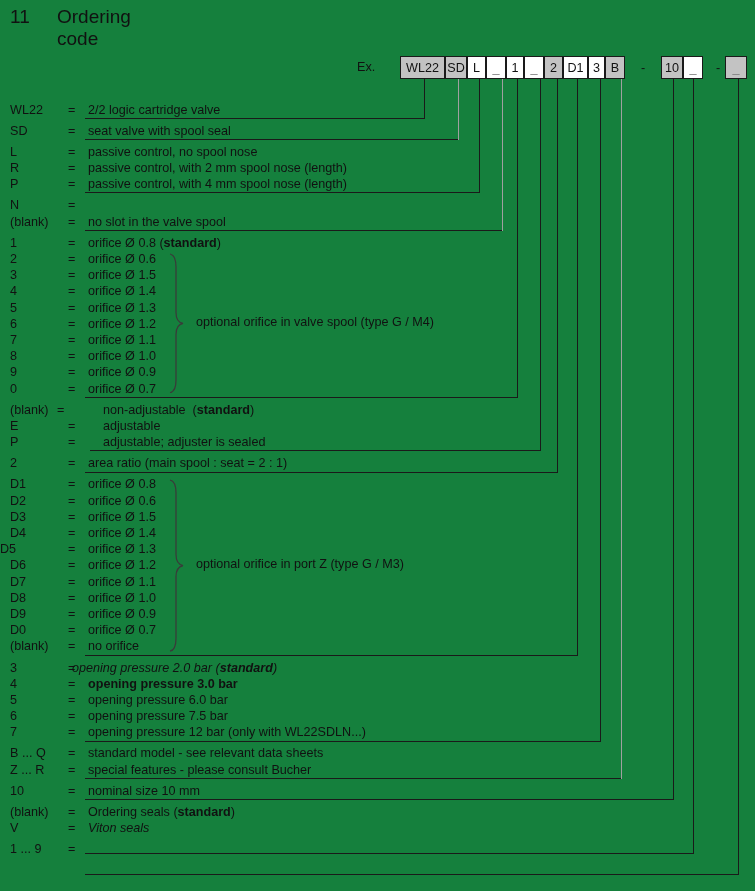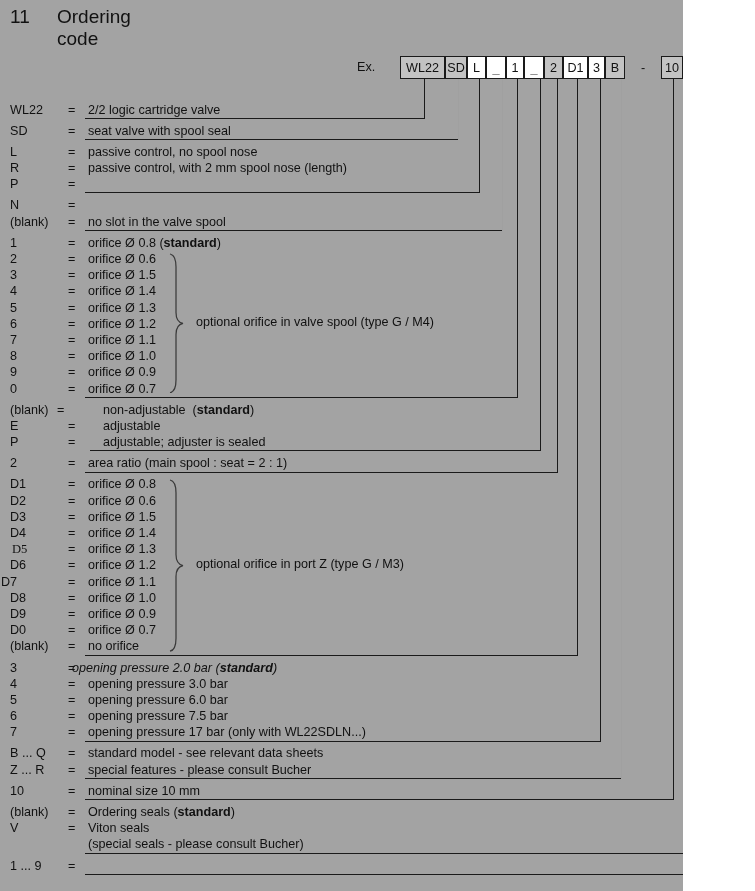--- a/index.html
+++ b/index.html
@@ -1,16 +1,16 @@
 <!DOCTYPE html>
 <html><head>
 <meta charset="utf-8">
 <style>
   html,body{margin:0;padding:0;background:#fff;}
-  #page{position:relative;width:683px;height:891px;background:#a3a3a3;overflow:hidden;
+  #page{position:relative;width:755px;height:891px;background:#15803d;overflow:hidden;
         font-family:"Liberation Sans","DejaVu Sans",sans-serif;color:#111;}
   
   #title{position:absolute;top:6px;left:0;height:28px;font-size:19px;color:#111;}
   #title .num{position:absolute;left:10px;top:0;}
   #title .txt{position:absolute;left:57px;top:0;}
   
   .ex-label{position:absolute;top:56px;left:357px;height:23px;line-height:23px;font-size:12.6px;}
   .cbox{position:absolute;top:56px;height:23px;box-sizing:border-box;border:1px solid #1a1a1a;
         display:flex;align-items:center;justify-content:center;font-size:12.6px;background:#fff;}
   .cbox.shaded{background:#c3c3c3;}
@@ -85,21 +85,21 @@
   <div id="rows">
       <div class="group" style="margin-bottom: 5px;">
         <div class="row"><span style="left: 10px;">WL22</span><span style="left: 68px;">=</span><span style="left: 88px;"><span style="position: static;">2/2 logic cartridge valve</span></span></div>
       </div>
       <div class="group" style="margin-bottom: 5px;">
         <div class="row"><span style="left: 10px;">SD</span><span style="left: 68px;">=</span><span style="left: 88px;"><span style="position: static;">seat valve with spool seal</span></span></div>
       </div>
       <div class="group" style="margin-bottom: 5px;">
         <div class="row"><span style="left: 10px;">L</span><span style="left: 68px;">=</span><span style="left: 88px;"><span style="position: static;">passive control, no spool nose</span></span></div>
         <div class="row"><span style="left: 10px;">R</span><span style="left: 68px;">=</span><span style="left: 88px;"><span style="position: static;">passive control, with 2 mm spool nose (length)</span></span></div>
-        <div class="row"><span style="left: 10px;">P</span><span style="left: 68px;">=</span></div>
+        <div class="row"><span style="left: 10px;">P</span><span style="left: 68px;">=</span><span style="left: 88px;"><span style="position: static;">passive control, with 4 mm spool nose (length)</span></span></div>
       </div>
       <div class="group" style="margin-bottom: 5px;">
         <div class="row"><span style="left: 10px;">N</span><span style="left: 68px;">=</span></div>
         <div class="row"><span style="left: 10px;">(blank)</span><span style="left: 68px;">=</span><span style="left: 88px;"><span style="position: static;">no slot in the valve spool</span></span></div>
       </div>
       <div class="group" style="margin-bottom: 5px;">
         <div class="row"><span style="left: 10px;">1</span><span style="left: 68px;">=</span><span style="left: 88px;"><span style="position: static;">orifice Ø 0.8 (</span><span class="b" style="position: static;">standard</span><span style="position: static;">)</span></span></div>
         <div class="row"><span style="left: 10px;">2</span><span style="left: 68px;">=</span><span style="left: 88px;"><span style="position: static;">orifice Ø 0.6</span></span></div>
         <div class="row"><span style="left: 10px;">3</span><span style="left: 68px;">=</span><span style="left: 88px;"><span style="position: static;">orifice Ø 1.5</span></span></div>
         <div class="row"><span style="left: 10px;">4</span><span style="left: 68px;">=</span><span style="left: 88px;"><span style="position: static;">orifice Ø 1.4</span></span></div>
@@ -116,46 +116,45 @@
         <div class="row"><span style="left: 10px;">P</span><span style="left: 68px;">=</span><span style="left: 103px;"><span style="position: static;">adjustable; adjuster is sealed</span></span></div>
       </div>
       <div class="group" style="margin-bottom: 5px;">
         <div class="row"><span style="left: 10px;">2</span><span style="left: 68px;">=</span><span style="left: 88px;"><span style="position: static;">area ratio (main spool : seat = 2 : 1)</span></span></div>
       </div>
       <div class="group" style="margin-bottom: 5px;">
         <div class="row"><span style="left: 10px;">D1</span><span style="left: 68px;">=</span><span style="left: 88px;"><span style="position: static;">orifice Ø 0.8</span></span></div>
         <div class="row"><span style="left: 10px;">D2</span><span style="left: 68px;">=</span><span style="left: 88px;"><span style="position: static;">orifice Ø 0.6</span></span></div>
         <div class="row"><span style="left: 10px;">D3</span><span style="left: 68px;">=</span><span style="left: 88px;"><span style="position: static;">orifice Ø 1.5</span></span></div>
         <div class="row"><span style="left: 10px;">D4</span><span style="left: 68px;">=</span><span style="left: 88px;"><span style="position: static;">orifice Ø 1.4</span></span></div>
-        <div class="row"><span style="left: 12px; font-family: Liberation Serif, serif;">D5</span><span style="left: 68px;">=</span><span style="left: 88px;"><span style="position: static;">orifice Ø 1.3</span></span></div>
+        <div class="row"><span style="left: 0;">D5</span><span style="left: 68px;">=</span><span style="left: 88px;"><span style="position: static;">orifice Ø 1.3</span></span></div>
         <div class="row"><span style="left: 10px;">D6</span><span style="left: 68px;">=</span><span style="left: 88px;"><span style="position: static;">orifice Ø 1.2</span></span></div>
-        <div class="row"><span style="left: 1px;">D7</span><span style="left: 68px;">=</span><span style="left: 88px;"><span style="position: static;">orifice Ø 1.1</span></span></div>
+        <div class="row"><span style="left: 10px;">D7</span><span style="left: 68px;">=</span><span style="left: 88px;"><span style="position: static;">orifice Ø 1.1</span></span></div>
         <div class="row"><span style="left: 10px;">D8</span><span style="left: 68px;">=</span><span style="left: 88px;"><span style="position: static;">orifice Ø 1.0</span></span></div>
         <div class="row"><span style="left: 10px;">D9</span><span style="left: 68px;">=</span><span style="left: 88px;"><span style="position: static;">orifice Ø 0.9</span></span></div>
         <div class="row"><span style="left: 10px;">D0</span><span style="left: 68px;">=</span><span style="left: 88px;"><span style="position: static;">orifice Ø 0.7</span></span></div>
         <div class="row"><span style="left: 10px;">(blank)</span><span style="left: 68px;">=</span><span style="left: 88px;"><span style="position: static;">no orifice</span></span></div>
       </div>
       <div class="group" style="margin-bottom: 5px;">
         <div class="row"><span style="left: 10px;">3</span><span style="left: 68px;">=</span><span style="left: 72px; font-style: italic;"><span style="position: static;">opening pressure 2.0 bar (</span><span class="b" style="position: static;">standard</span><span style="position: static;">)</span></span></div>
-        <div class="row"><span style="left: 10px;">4</span><span style="left: 68px;">=</span><span style="left: 88px;"><span style="position: static;">opening pressure 3.0 bar</span></span></div>
+        <div class="row"><span style="left: 10px;">4</span><span style="left: 68px;">=</span><span style="left: 88px;"><span style="position: static; font-weight: bold;">opening pressure 3.0 bar</span></span></div>
         <div class="row"><span style="left: 10px;">5</span><span style="left: 68px;">=</span><span style="left: 88px;"><span style="position: static;">opening pressure 6.0 bar</span></span></div>
         <div class="row"><span style="left: 10px;">6</span><span style="left: 68px;">=</span><span style="left: 88px;"><span style="position: static;">opening pressure 7.5 bar</span></span></div>
-        <div class="row"><span style="left: 10px;">7</span><span style="left: 68px;">=</span><span style="left: 88px;"><span style="position: static;">opening pressure 17 bar (only with WL22SDLN...)</span></span></div>
+        <div class="row"><span style="left: 10px;">7</span><span style="left: 68px;">=</span><span style="left: 88px;"><span style="position: static;">opening pressure 12 bar (only with WL22SDLN...)</span></span></div>
       </div>
       <div class="group" style="margin-bottom: 5px;">
         <div class="row"><span style="left: 10px;">B ... Q</span><span style="left: 68px;">=</span><span style="left: 88px;"><span style="position: static;">standard model - see relevant data sheets</span></span></div>
         <div class="row"><span style="left: 10px;">Z ... R</span><span style="left: 68px;">=</span><span style="left: 88px;"><span style="position: static;">special features - please consult Bucher</span></span></div>
       </div>
       <div class="group" style="margin-bottom: 5px;">
         <div class="row"><span style="left: 10px;">10</span><span style="left: 68px;">=</span><span style="left: 88px;"><span style="position: static;">nominal size 10 mm</span></span></div>
       </div>
       <div class="group" style="margin-bottom: 5px;">
         <div class="row"><span style="left: 10px;">(blank)</span><span style="left: 68px;">=</span><span style="left: 88px;"><span style="position: static;">Ordering seals (</span><span class="b" style="position: static;">standard</span><span style="position: static;">)</span></span></div>
-        <div class="row"><span style="left: 10px;">V</span><span style="left: 68px;">=</span><span style="left: 88px;"><span style="position: static;">Viton seals</span></span></div>
-        <div class="row"><span style="left: 88px;"><span style="position: static;">(special seals - please consult Bucher)</span></span></div>
+        <div class="row"><span style="left: 10px;">V</span><span style="left: 68px;">=</span><span style="left: 88px;"><span style="position: static; font-style: italic;">Viton seals</span></span></div>
       </div>
       <div class="group" style="margin-bottom: 5px;">
         <div class="row"><span style="left: 10px;">1 ... 9</span><span style="left: 68px;">=</span></div>
       </div>
     </div>
   <div id="overlay">
       <div class="hline" style="left: 85px; top: 117.7px; width: 340px;"></div>
       <div class="vline" style="left: 424px; top: 79px; height: 39.7px;"></div>
       <div class="hline" style="left: 85px; top: 138.7px; width: 374px;"></div>
       <div class="vline gray" style="left: 458px; top: 79px; height: 60.7px;"></div>

